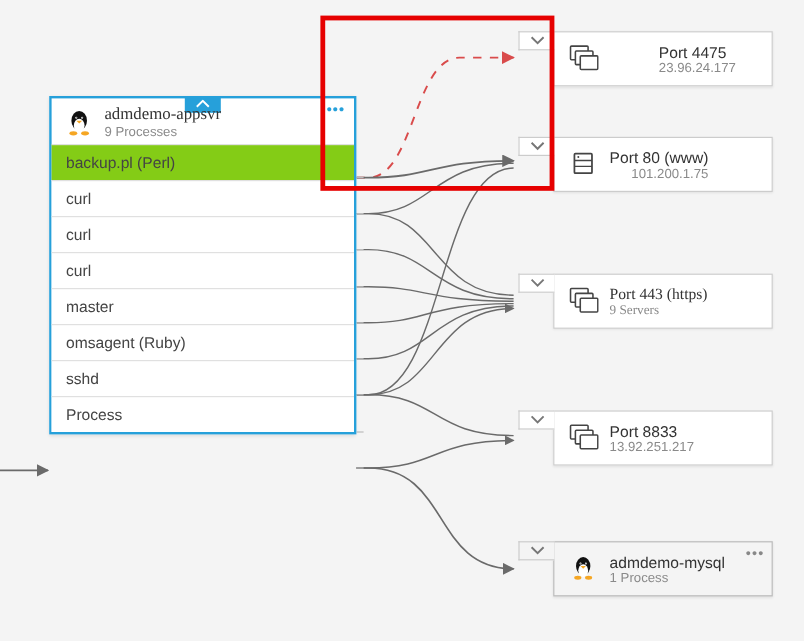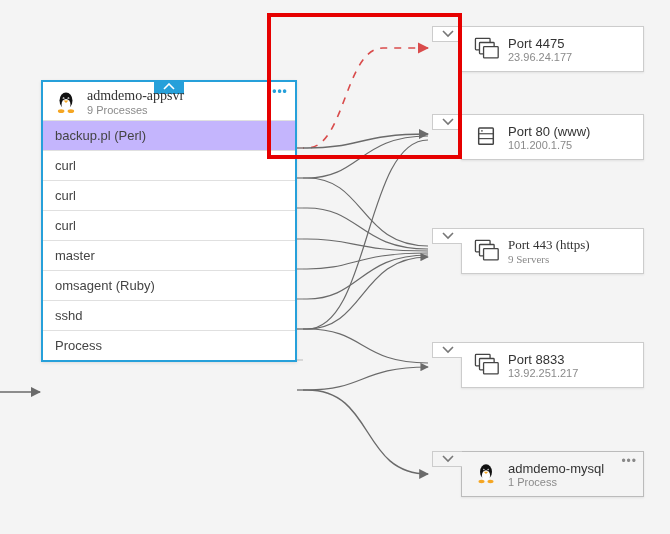--- a/index.html
+++ b/index.html
@@ -81,21 +81,21 @@
   .proc-list { }
   .proc-item {
     border-top: 1px solid #e0e0e0;
     padding: 7px 12px;
     font-size: 13px;
     color: #444;
     background: #fff;
     cursor: pointer;
   }
   .proc-item.selected {
-    background: #c4b5fd;
+    background: #84cc16;
   }
   
   .target-box {
     position: absolute;
     left: 461px;
     width: 183px;
     background: #fff;
     border: 1px solid #ccc;
     box-shadow: 0 1px 2px rgba(0,0,0,0.08);
     padding: 8px 10px 8px 10px;
@@ -241,39 +241,39 @@
       <div class="proc-item">curl</div>
       <div class="proc-item">curl</div>
       <div class="proc-item">master</div>
       <div class="proc-item">omsagent (Ruby)</div>
       <div class="proc-item">sshd</div>
       <div class="proc-item">Process</div>
     </div>
 </div>
 
 <div id="targets-container">
-    <div class="target-box" style="top: 26px;">
+    <div class="target-box" style="top: 26px; gap: 41px;">
       <div class="expand-btn">
         <svg width="12" height="8" viewBox="0 0 12 8">
           <path d="M1 1 L6 6 L11 1" stroke="#777" stroke-width="1.6" fill="none"></path>
         </svg>
       </div>
       <div class="t-icon">
         <svg viewBox="0 0 32 32" width="26" height="26">
           <rect x="3" y="3" width="18" height="14" rx="1" fill="none" stroke="#444" stroke-width="1.6"></rect>
           <rect x="8" y="8" width="18" height="14" rx="1" fill="#fff" stroke="#444" stroke-width="1.6"></rect>
           <rect x="13" y="13" width="18" height="14" rx="1" fill="#fff" stroke="#444" stroke-width="1.6"></rect>
         </svg>
       </div>
       <div class="t-text">
         <div class="t-title">Port 4475</div>
         <div class="t-sub">23.96.24.177</div>
       </div>
     </div>
-    <div class="target-box" style="top: 114px;">
+    <div class="target-box" style="top: 114px; text-align: right;">
       <div class="expand-btn">
         <svg width="12" height="8" viewBox="0 0 12 8">
           <path d="M1 1 L6 6 L11 1" stroke="#777" stroke-width="1.6" fill="none"></path>
         </svg>
       </div>
       <div class="t-icon">
         <svg viewBox="0 0 32 32" width="26" height="26">
           <rect x="7" y="5" width="18" height="20" rx="1" fill="none" stroke="#444" stroke-width="1.8"></rect>
           <line x1="7" y1="12" x2="25" y2="12" stroke="#444" stroke-width="1.4"></line>
           <line x1="7" y1="18" x2="25" y2="18" stroke="#444" stroke-width="1.4"></line>

